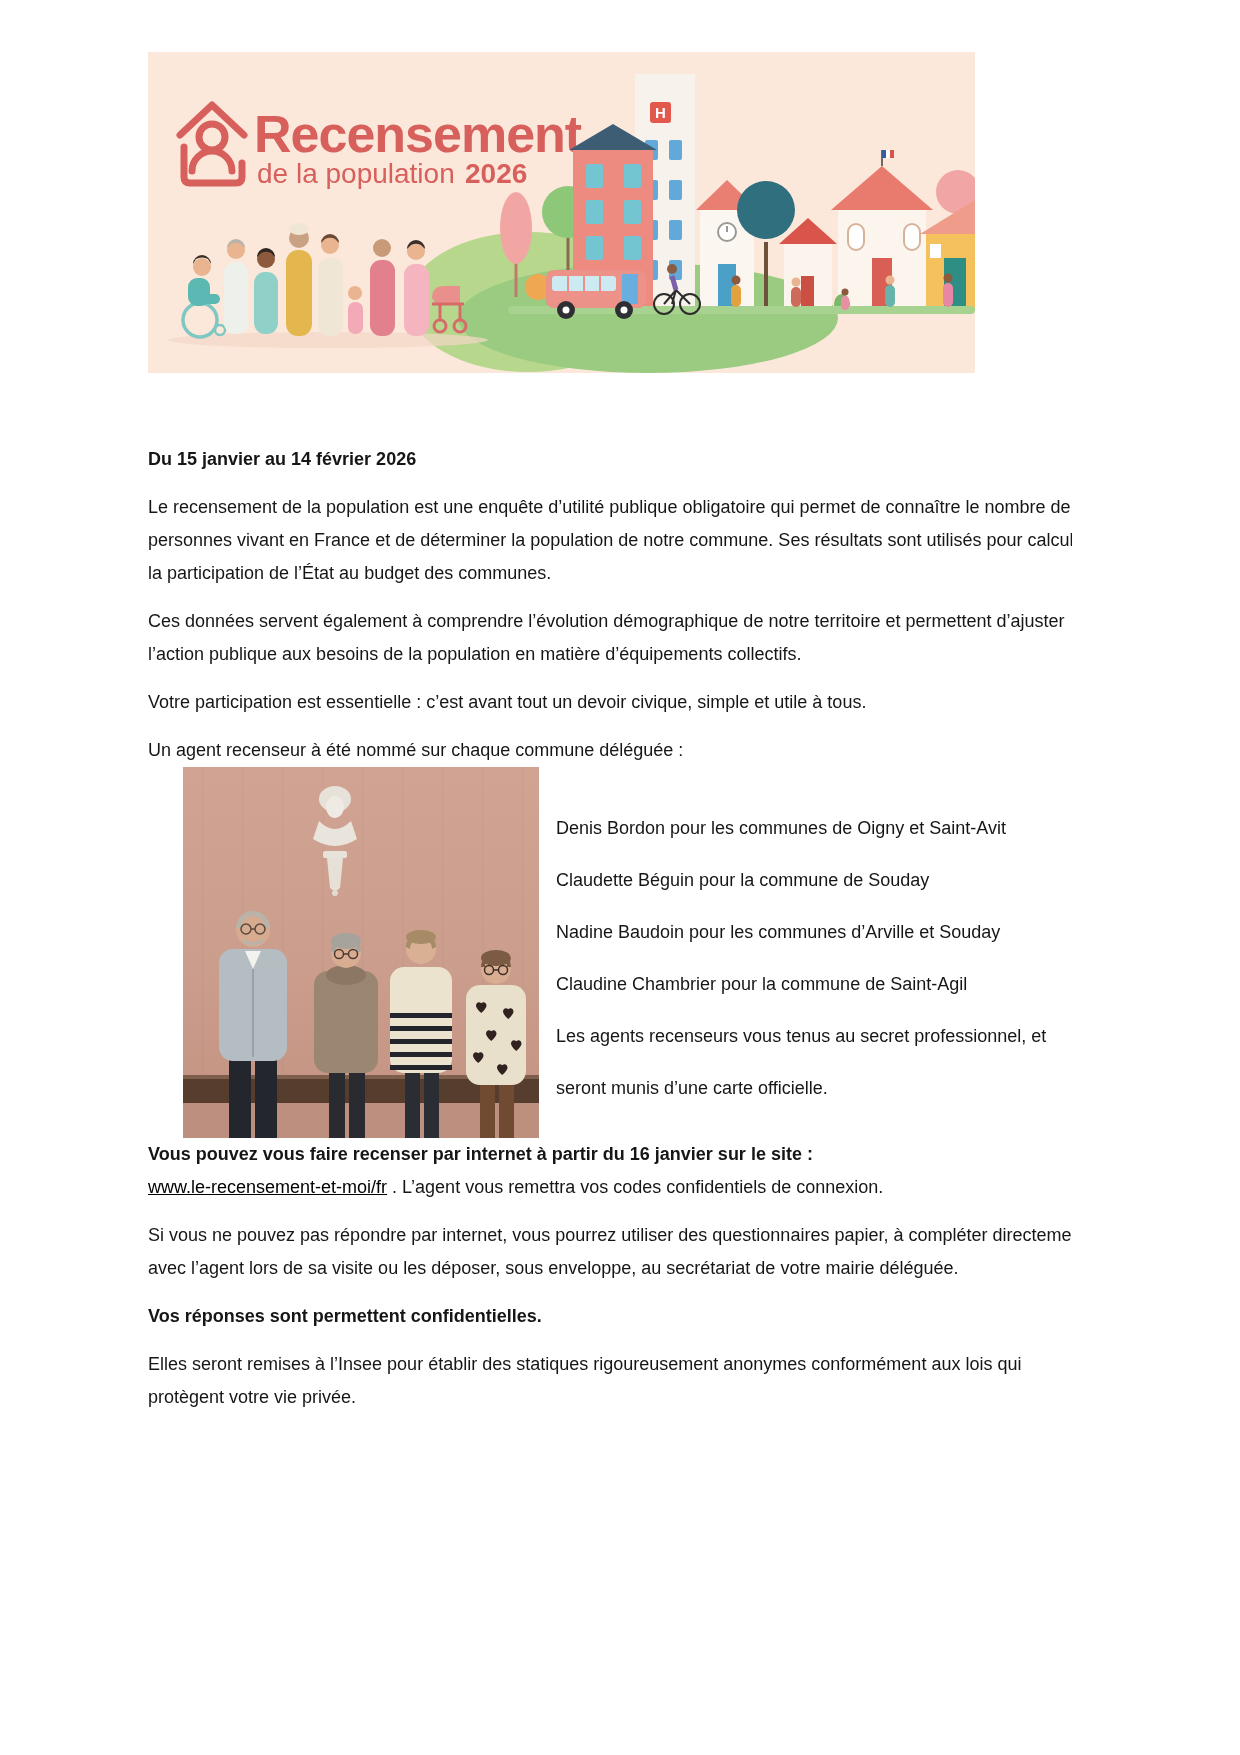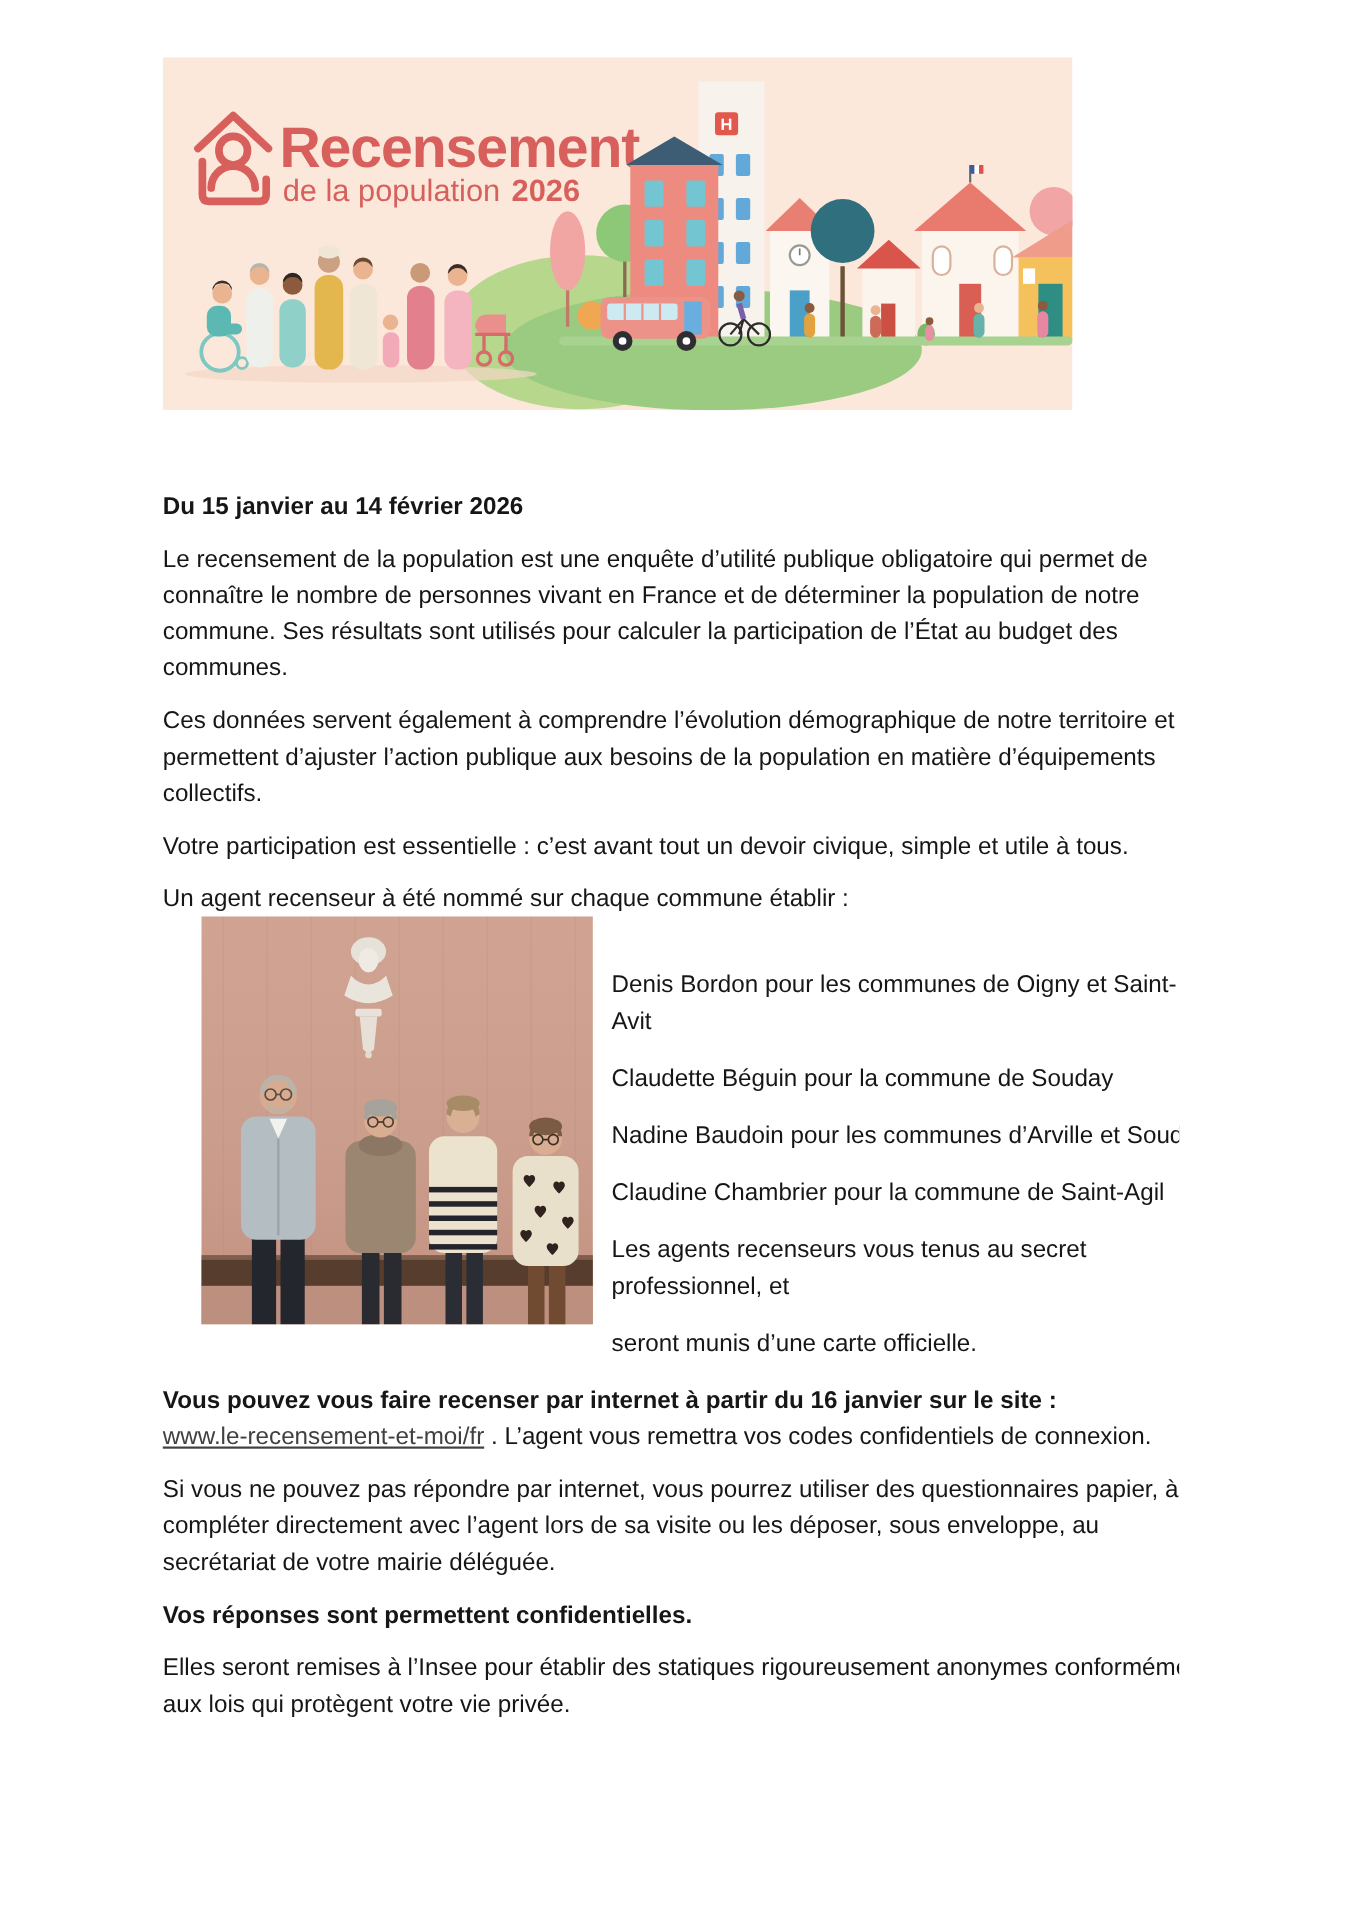--- a/index.html
+++ b/index.html
@@ -1,29 +1,29 @@
 <!DOCTYPE html>
 <html><head>
 <meta charset="utf-8">
 <style>
   html,body{margin:0;padding:0;background:#ffffff;}
   .page{position:relative;width:1072px;height:1755px;background:#ffffff;overflow:hidden;
         font-family:"Liberation Sans", sans-serif;color:#161616;}
   .banner{position:absolute;left:148px;top:52px;width:827px;height:321px;}
   .banner svg{display:block;}
-  .content{position:absolute;left:148px;top:443px;width:952px;font-size:22px;line-height:33px;}
+  .content{position:absolute;left:148px;top:443px;width:952px;font-size:18px;line-height:33px;}
   .content p{margin:0 0 15px 0;}
   .h{font-weight:bold;}
   p.agent-intro{margin-bottom:0;}
   .photo-row{display:flex;margin-left:35px;}
   .photo{width:356px;height:371px;flex:none;}
   .agents{padding:45px 0 0 17px;}
   .agents p{margin:0 0 19px 0;}
   .after-photo{margin-top:49px;}
-  a.site-link{color:#404040;text-decoration:underline;cursor:pointer;}
+  a.site-link{color:#000000;text-decoration:underline;cursor:pointer;}
 </style>
 </head>
 <body>
 
 <div class="page">
 
   <div class="banner">
     <svg viewBox="0 0 827 321" width="827" height="321">
       <rect width="827" height="321" fill="#fbe8db"></rect>
 
@@ -230,21 +230,21 @@
 
   <div class="content">
     <p class="h">Du 15 janvier au 14 février 2026</p>
 
     <p>Le recensement de la population est une enquête d’utilité publique obligatoire qui permet de connaître le nombre de personnes vivant en France et de déterminer la population de notre commune. Ses résultats sont utilisés pour calculer la participation de l’État au budget des communes.</p>
 
     <p>Ces données servent également à comprendre l’évolution démographique de notre territoire et permettent d’ajuster l’action publique aux besoins de la population en matière d’équipements collectifs.</p>
 
     <p>Votre participation est essentielle : c’est avant tout un devoir civique, simple et utile à tous.</p>
 
-    <p class="agent-intro">Un agent recenseur à été nommé sur chaque commune établir :</p>
+    <p class="agent-intro">Un agent recenseur à été nommé sur chaque commune déléguée :</p>
 
     <div class="photo-row">
 
       <svg class="photo" viewBox="0 0 356 371">
         <defs>
           <linearGradient id="wall" x1="0" y1="0" x2="0" y2="1">
             <stop offset="0" stop-color="#d0a392"></stop>
             <stop offset="0.55" stop-color="#cb9d8c"></stop>
             <stop offset="1" stop-color="#c39181"></stop>
           </linearGradient>

